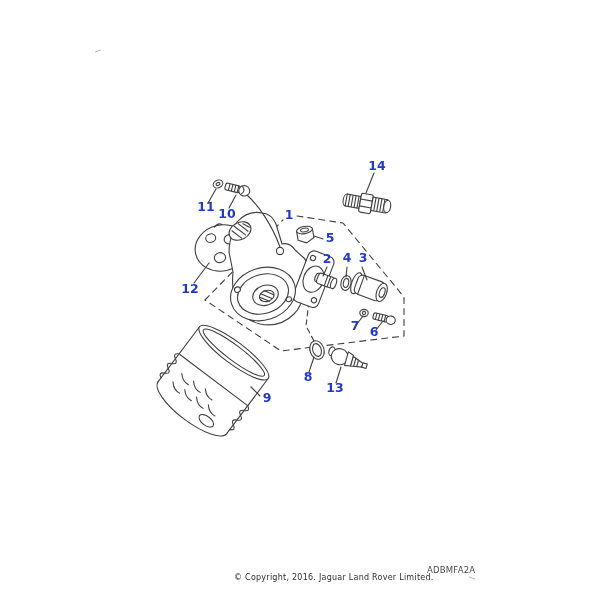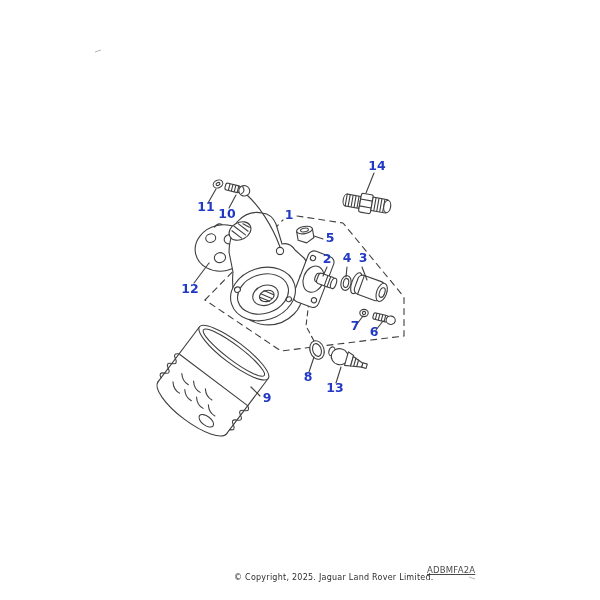--- a/index.html
+++ b/index.html
@@ -6,21 +6,20 @@
   body{
     width:600px;height:600px;position:relative;background:#ffffff;
     font-family:"DejaVu Sans","Liberation Sans",sans-serif;overflow:hidden;
   }
   .stage{position:absolute;left:0;top:0;width:600px;height:600px;}
   svg{display:block;}
   .callout{font-weight:bold;font-size:12.5px;}
   .figure-code{
     position:absolute;left:427px;top:565px;font-size:8.5px;color:#4a4a4a;
     letter-spacing:0.2px;
-    text-decoration:underline;
   }
   .copyright{
     position:absolute;left:234px;top:573px;font-size:8px;color:#2e2e2e;
     letter-spacing:0.25px;
   }
 </style>
 </head>
 <body>
 
 <div class="stage">
@@ -194,14 +193,14 @@
     <text x="377" y="170">14</text>
   </g>
 
   <g stroke-width="1" fill="none" stroke="#b5b5b5">
     <path d="M95 52 l6 -2"></path>
     <path d="M469 577 l6 2"></path>
   </g>
 </svg>
 
 <div class="figure-code">ADBMFA2A</div>
-<div class="copyright">© Copyright, 2025. Jaguar Land Rover Limited.</div>
+<div class="copyright">© Copyright, 2016. Jaguar Land Rover Limited.</div>
 </div>
 
 </body></html>

